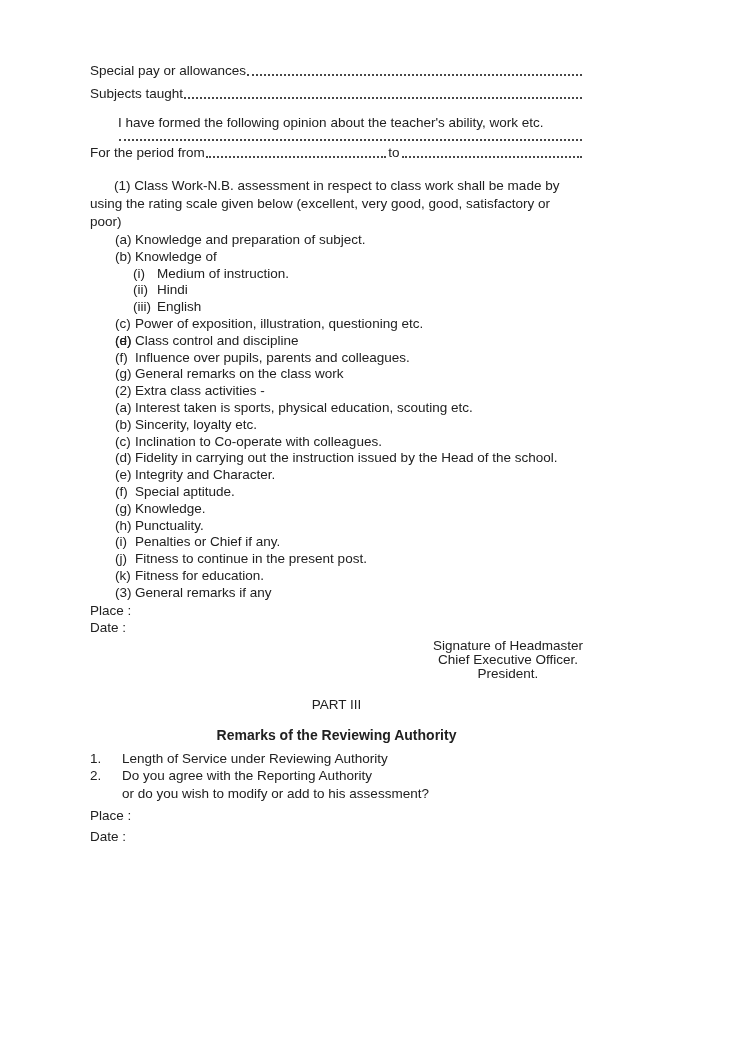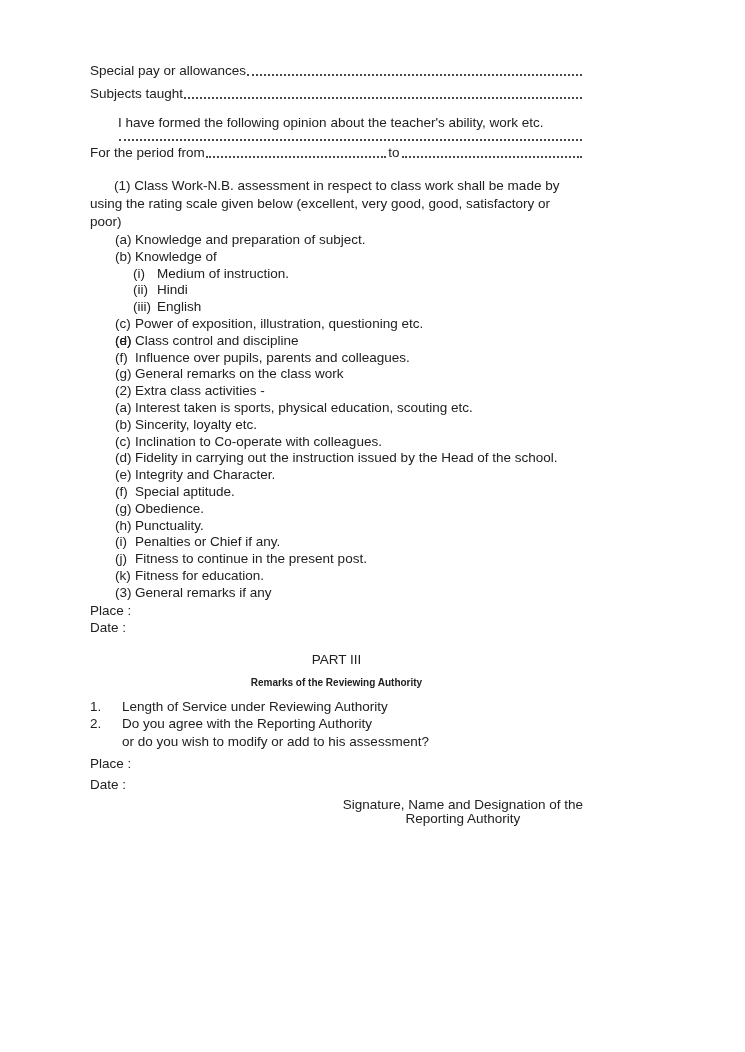--- a/index.html
+++ b/index.html
@@ -46,21 +46,21 @@
   .sigblock {
     width: fit-content;
     margin-left: auto;
     text-align: center;
     line-height: 14px;
   }
   .sigblock.first { margin-top: 3px; }
   .sigblock.second { margin-top: 5px; }
   .center { text-align: center; }
   .part-label { margin-top: 15px; line-height: 17px; }
-  .part-title { margin-top: 6px; font-weight: bold; font-size: 10px; line-height: 18px; }
+  .part-title { margin-top: 13px; font-weight: bold; font-size: 14px; line-height: 18px; }
   .numitem { position: relative; padding-left: 32px; line-height: 17.5px; }
   .numitem .num { position: absolute; left: 0; }
   .numitem.first { margin-top: 6px; }
   .place-sp { margin-top: 5px; }
   .date-sp { margin-top: 4px; }
 </style>
 </head>
 <body>
 
 <div class="page">
@@ -101,48 +101,49 @@
       <div class="item"><span class="lbl">(e)</span><span>Class control and discipline</span></div>
       <div class="item"><span class="lbl">(f)</span><span>Influence over pupils, parents and colleagues.</span></div>
       <div class="item"><span class="lbl">(g)</span><span>General remarks on the class work</span></div>
       <div class="item"><span class="lbl">(2)</span><span>Extra class activities -</span></div>
       <div class="item"><span class="lbl">(a)</span><span>Interest taken is sports, physical education, scouting etc.</span></div>
       <div class="item"><span class="lbl">(b)</span><span>Sincerity, loyalty etc.</span></div>
       <div class="item"><span class="lbl">(c)</span><span>Inclination to Co-operate with colleagues.</span></div>
       <div class="item"><span class="lbl">(d)</span><span>Fidelity in carrying out the instruction issued by the Head of the school.</span></div>
       <div class="item"><span class="lbl">(e)</span><span>Integrity and Character.</span></div>
       <div class="item"><span class="lbl">(f)</span><span>Special aptitude.</span></div>
-      <div class="item"><span class="lbl">(g)</span><span>Obedience.</span></div>
+      <div class="item"><span class="lbl">(g)</span><span>Knowledge.</span></div>
       <div class="item"><span class="lbl">(h)</span><span>Punctuality.</span></div>
       <div class="item"><span class="lbl">(i)</span><span>Penalties or Chief if any.</span></div>
       <div class="item"><span class="lbl">(j)</span><span>Fitness to continue in the present post.</span></div>
       <div class="item"><span class="lbl">(k)</span><span>Fitness for education.</span></div>
       <div class="item"><span class="lbl">(3)</span><span>General remarks if any</span></div>
     </div>
 
   <div class="plain">Place :</div>
   <div class="plain">Date :</div>
 
+  <div class="sigblock first">
+    <div>Signature of Headmaster</div>
+    <div>Chief Executive Officer.</div>
+    <div>President.</div>
+  </div>
 
   <div class="center part-label">PART III</div>
   <div class="center part-title">Remarks of the Reviewing Authority</div>
 
   <div class="numitem first">
     <span class="num">1.</span>
     <span>Length of Service under Reviewing Authority</span>
   </div>
   <div class="numitem">
     <span class="num">2.</span>
     <span>Do you agree with the Reporting Authority</span>
   </div>
   <div class="numitem">
     <span>or do you wish to modify or add to his assessment?</span>
   </div>
 
   <div class="plain place-sp">Place :</div>
   <div class="plain date-sp">Date :</div>
 
-  <div class="sigblock second">
-    <div>Signature, Name and Designation of the</div>
-    <div>Reporting Authority</div>
-  </div>
 
 </div>
 
 </body></html>

